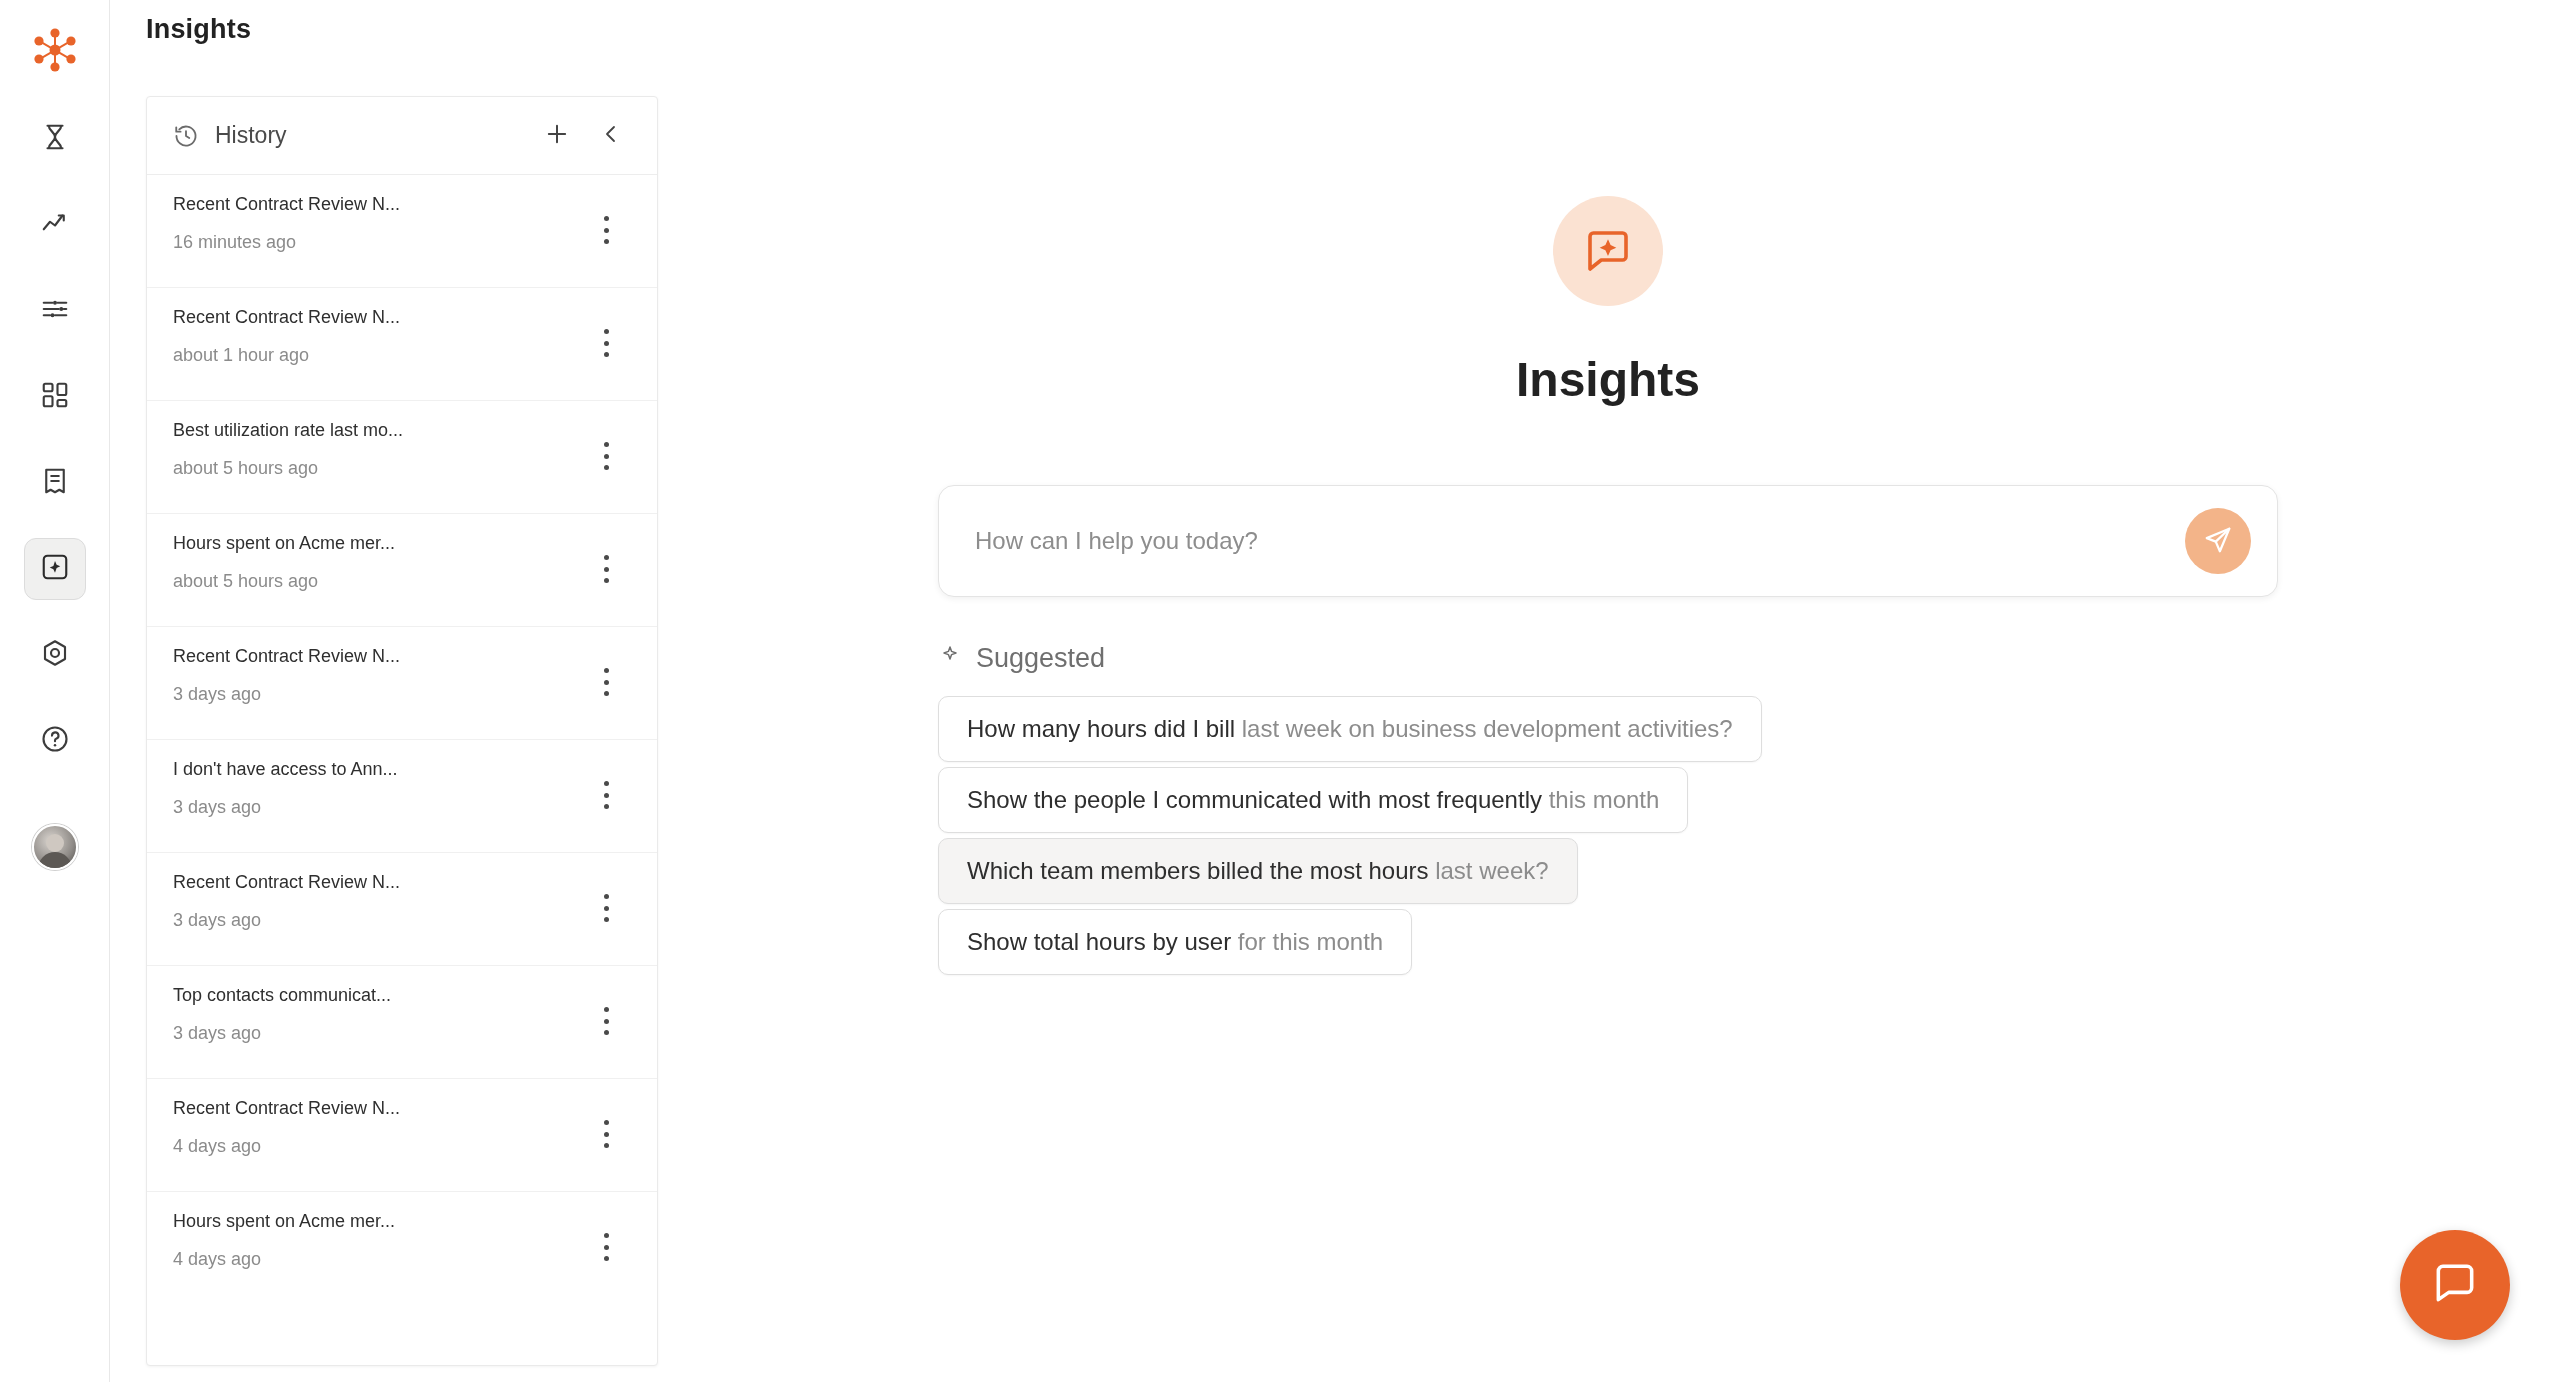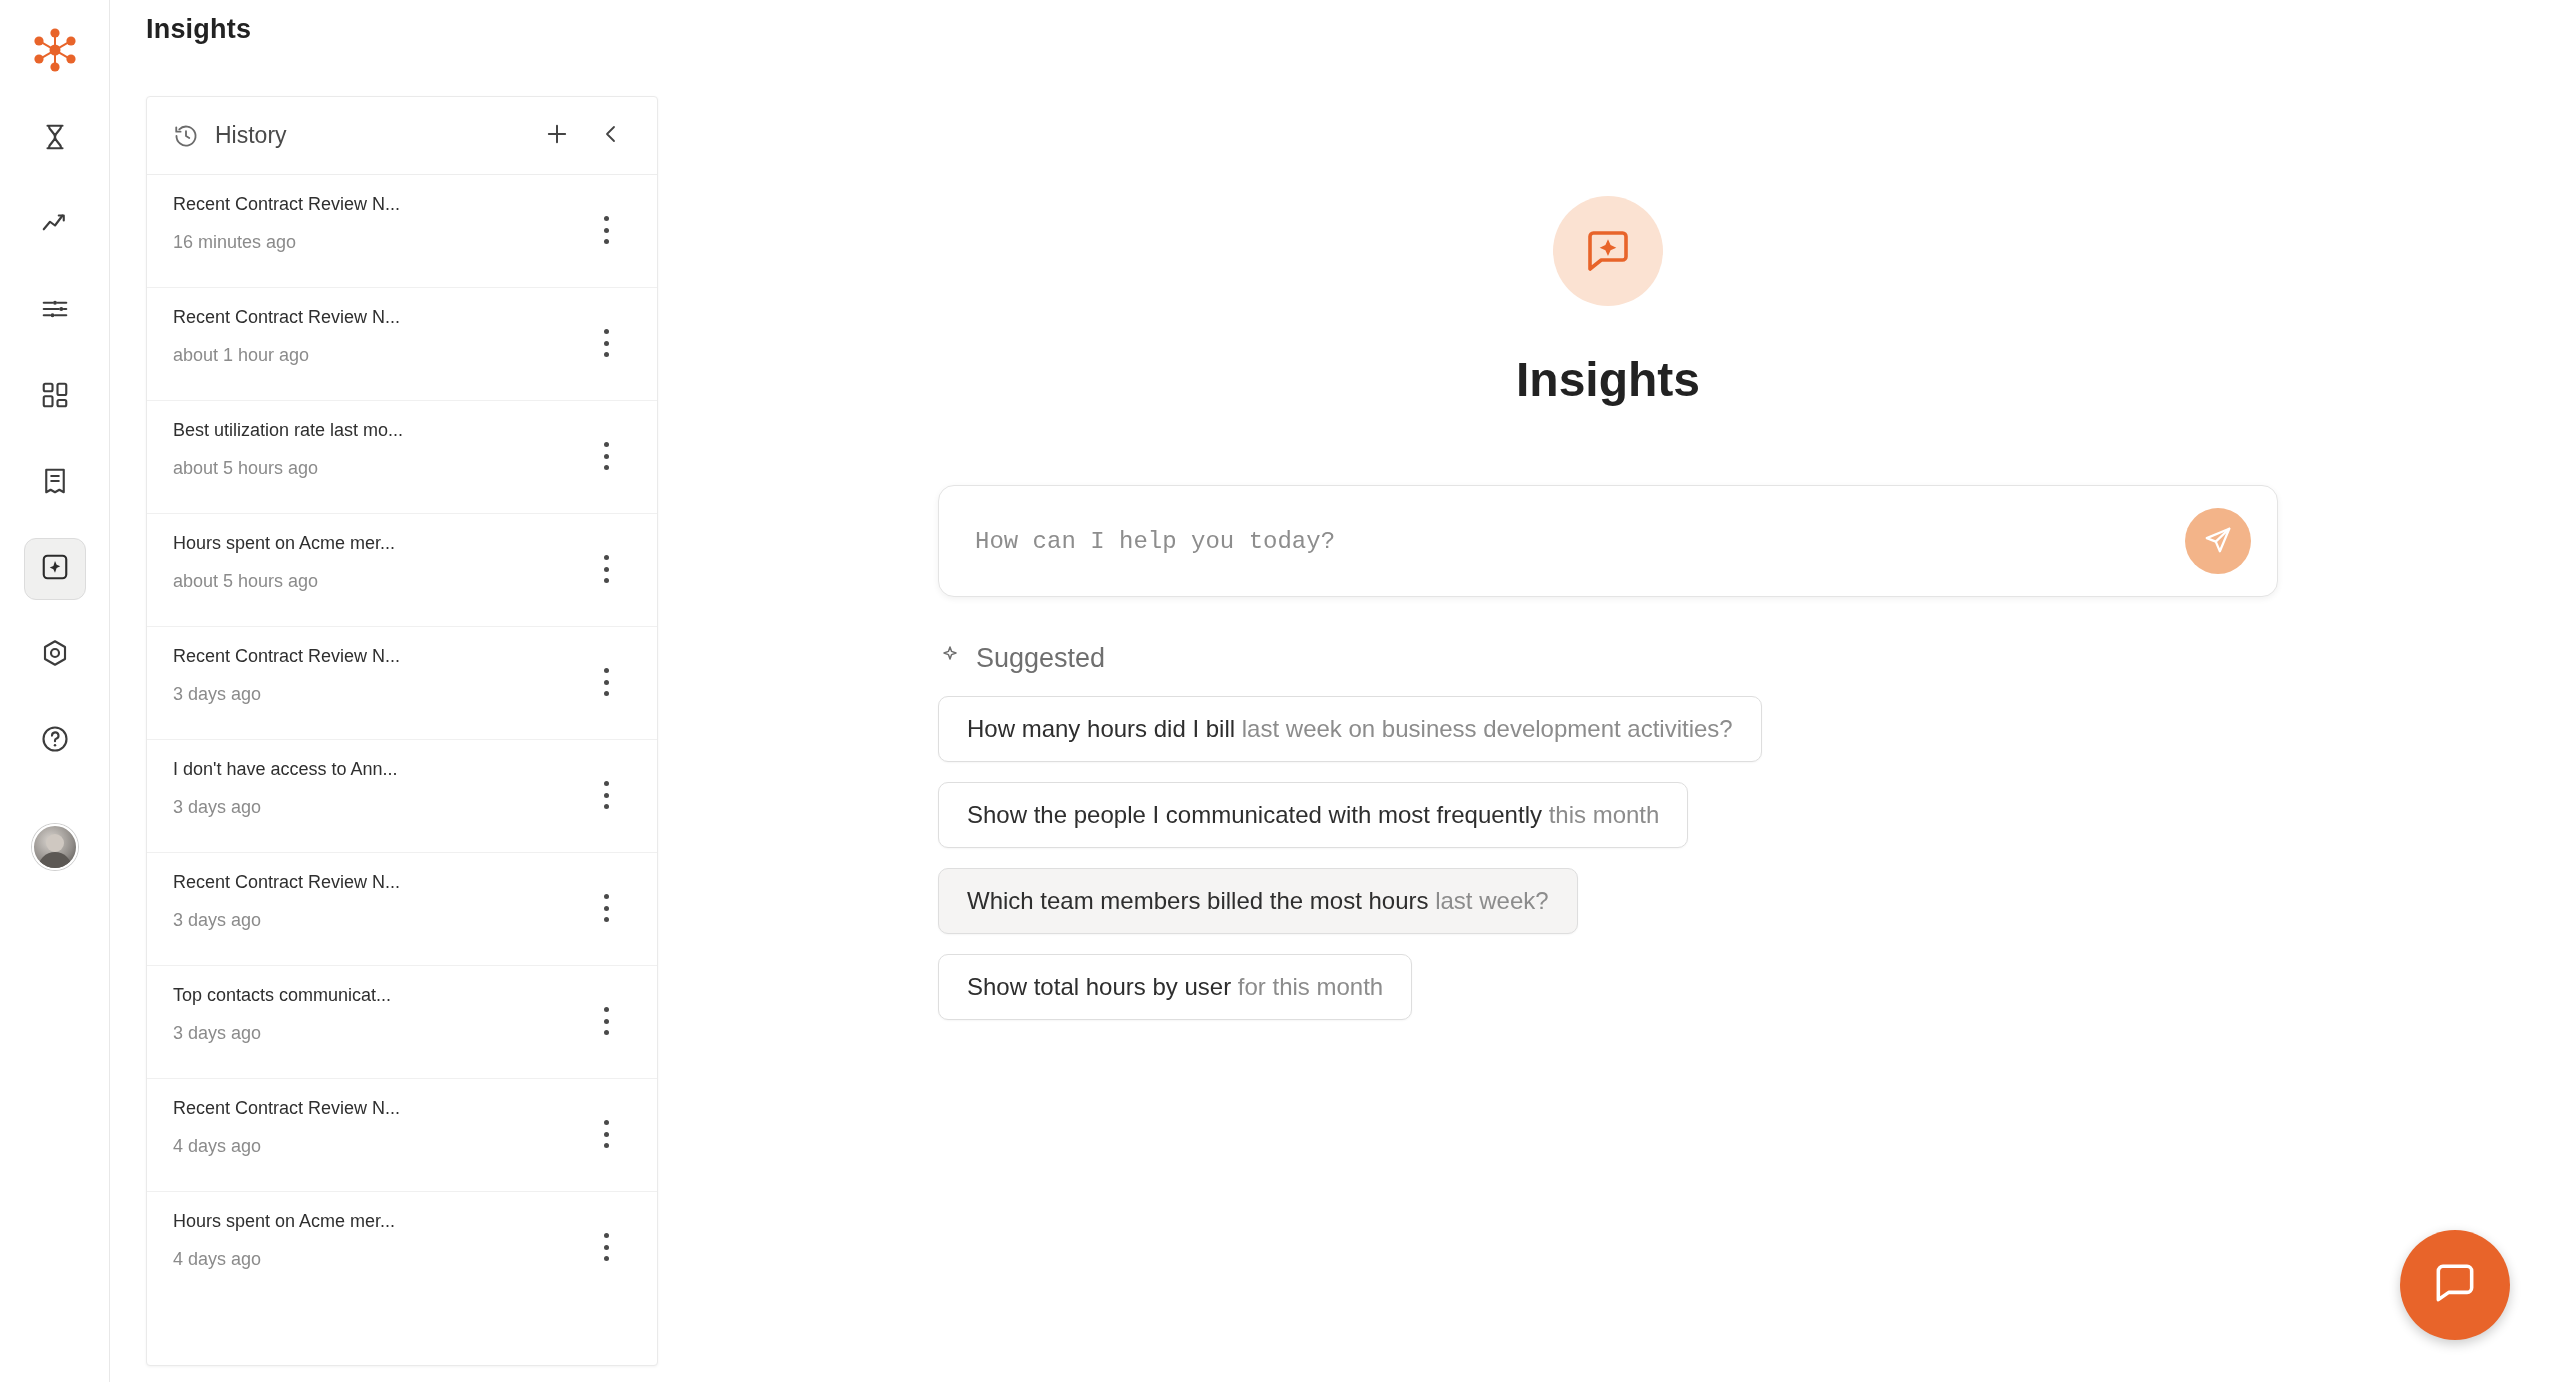--- a/index.html
+++ b/index.html
@@ -121,37 +121,37 @@
     border: 1px solid #e4e4e4;
     border-radius: 16px;
     box-shadow: 0 2px 6px rgba(0,0,0,.06);
     display: flex; align-items: center;
     padding: 0 26px 0 36px;
     position: relative;
   }
   .ask-input {
     flex: 1; border: none; outline: none;
     font-size: 24px; color: #8b5cf6;
-    font-family: Liberation Mono, monospace;
+    font-family: Liberation Sans, sans-serif;
     background: transparent;
   }
   .ask-input::placeholder { color: #8d8d8d; }
   .send-btn {
     width: 66px; height: 66px; border-radius: 50%;
     background: #f3b489;
     display: flex; align-items: center; justify-content: center;
     border: none;
   }
 
   .suggested-row {
     width: 1340px; margin-top: 46px;
     display: flex; align-items: center; gap: 14px;
     color: #6f6f6f; font-size: 27px;
   }
-  .chips { width: 1340px; margin-top: 22px; display: flex; flex-direction: column; gap: 20px; }
+  .chips { width: 1340px; margin-top: 22px; display: flex; flex-direction: column; gap: 5px; }
   .chip {
     align-self: flex-start;
     border: 1px solid #dedede;
     border-radius: 10px;
     padding: 18px 28px;
     font-size: 24px;
     color: #2e2e2e;
     background: #fff;
     box-shadow: 0 1px 2px rgba(0,0,0,.04);
     white-space: nowrap;

